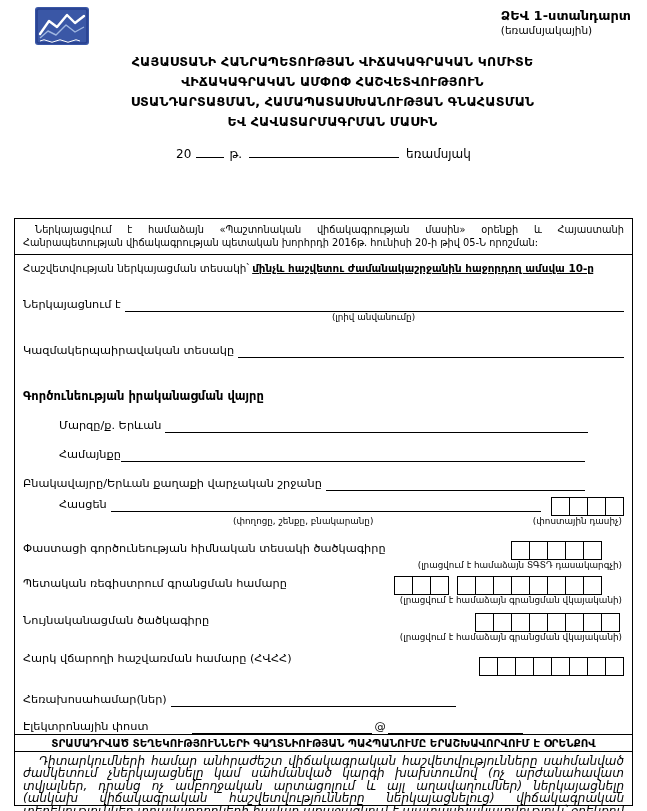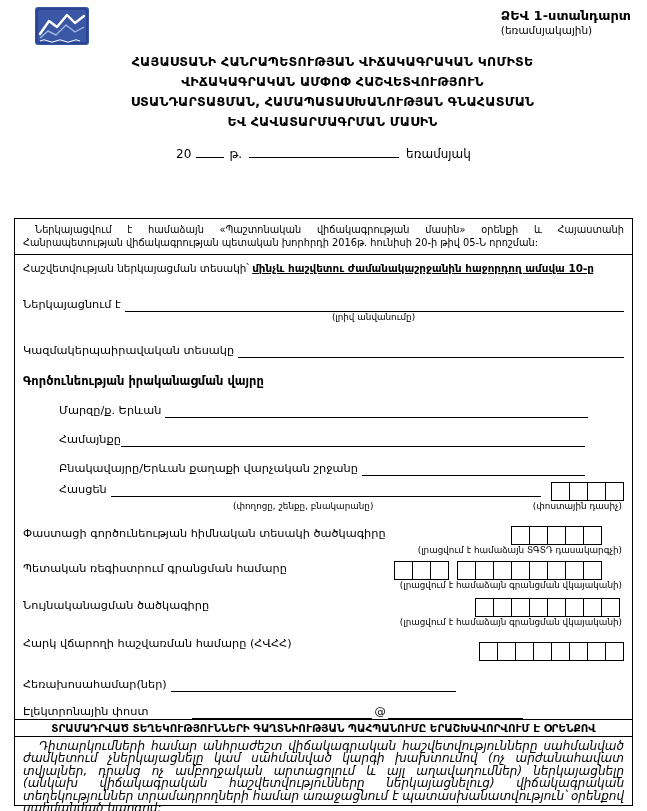--- a/index.html
+++ b/index.html
@@ -96,35 +96,35 @@
         <span class="lbl">Ներկայացնում է</span>
         <span class="line grow"></span>
       </div>
       <div class="hint" style="text-align:center;padding-left:100px">(լրիվ անվանումը)</div>
 
       <div class="row" style="margin-top:20px">
         <span class="lbl">Կազմակերպաիրավական տեսակը</span>
         <span class="line grow"></span>
       </div>
 
-      <div class="row heading" style="margin-top:16px">
+      <div class="row heading" style="margin-top:31px">
         <span>Գործունեության իրականացման վայրը</span>
       </div>
 
       <div class="row" style="margin-top:14px;margin-left:36px">
         <span class="lbl">Մարզը/ք. Երևան</span>
         <span class="line grow" style="margin-right:36px"></span>
       </div>
 
       <div class="row" style="margin-top:14px;margin-left:36px">
         <span class="lbl" style="margin-right:0">Համայնքը</span>
         <span class="line grow" style="margin-right:39px"></span>
       </div>
 
-      <div class="row" style="margin-top:14px;margin-left:36px">
+      <div class="row" style="margin-top:14px;">
         <span class="lbl">Բնակավայրը/Երևան քաղաքի վարչական շրջանը</span>
         <span class="line grow" style="margin-right:39px"></span>
       </div>
 
       <div class="row" style="margin-top:6px;margin-left:36px">
         <span class="lbl">Հասցեն</span>
         <span class="line grow" style="margin-right:10px"></span>
         <span class="cells">
             <span class="cell"></span>
             <span class="cell"></span>

